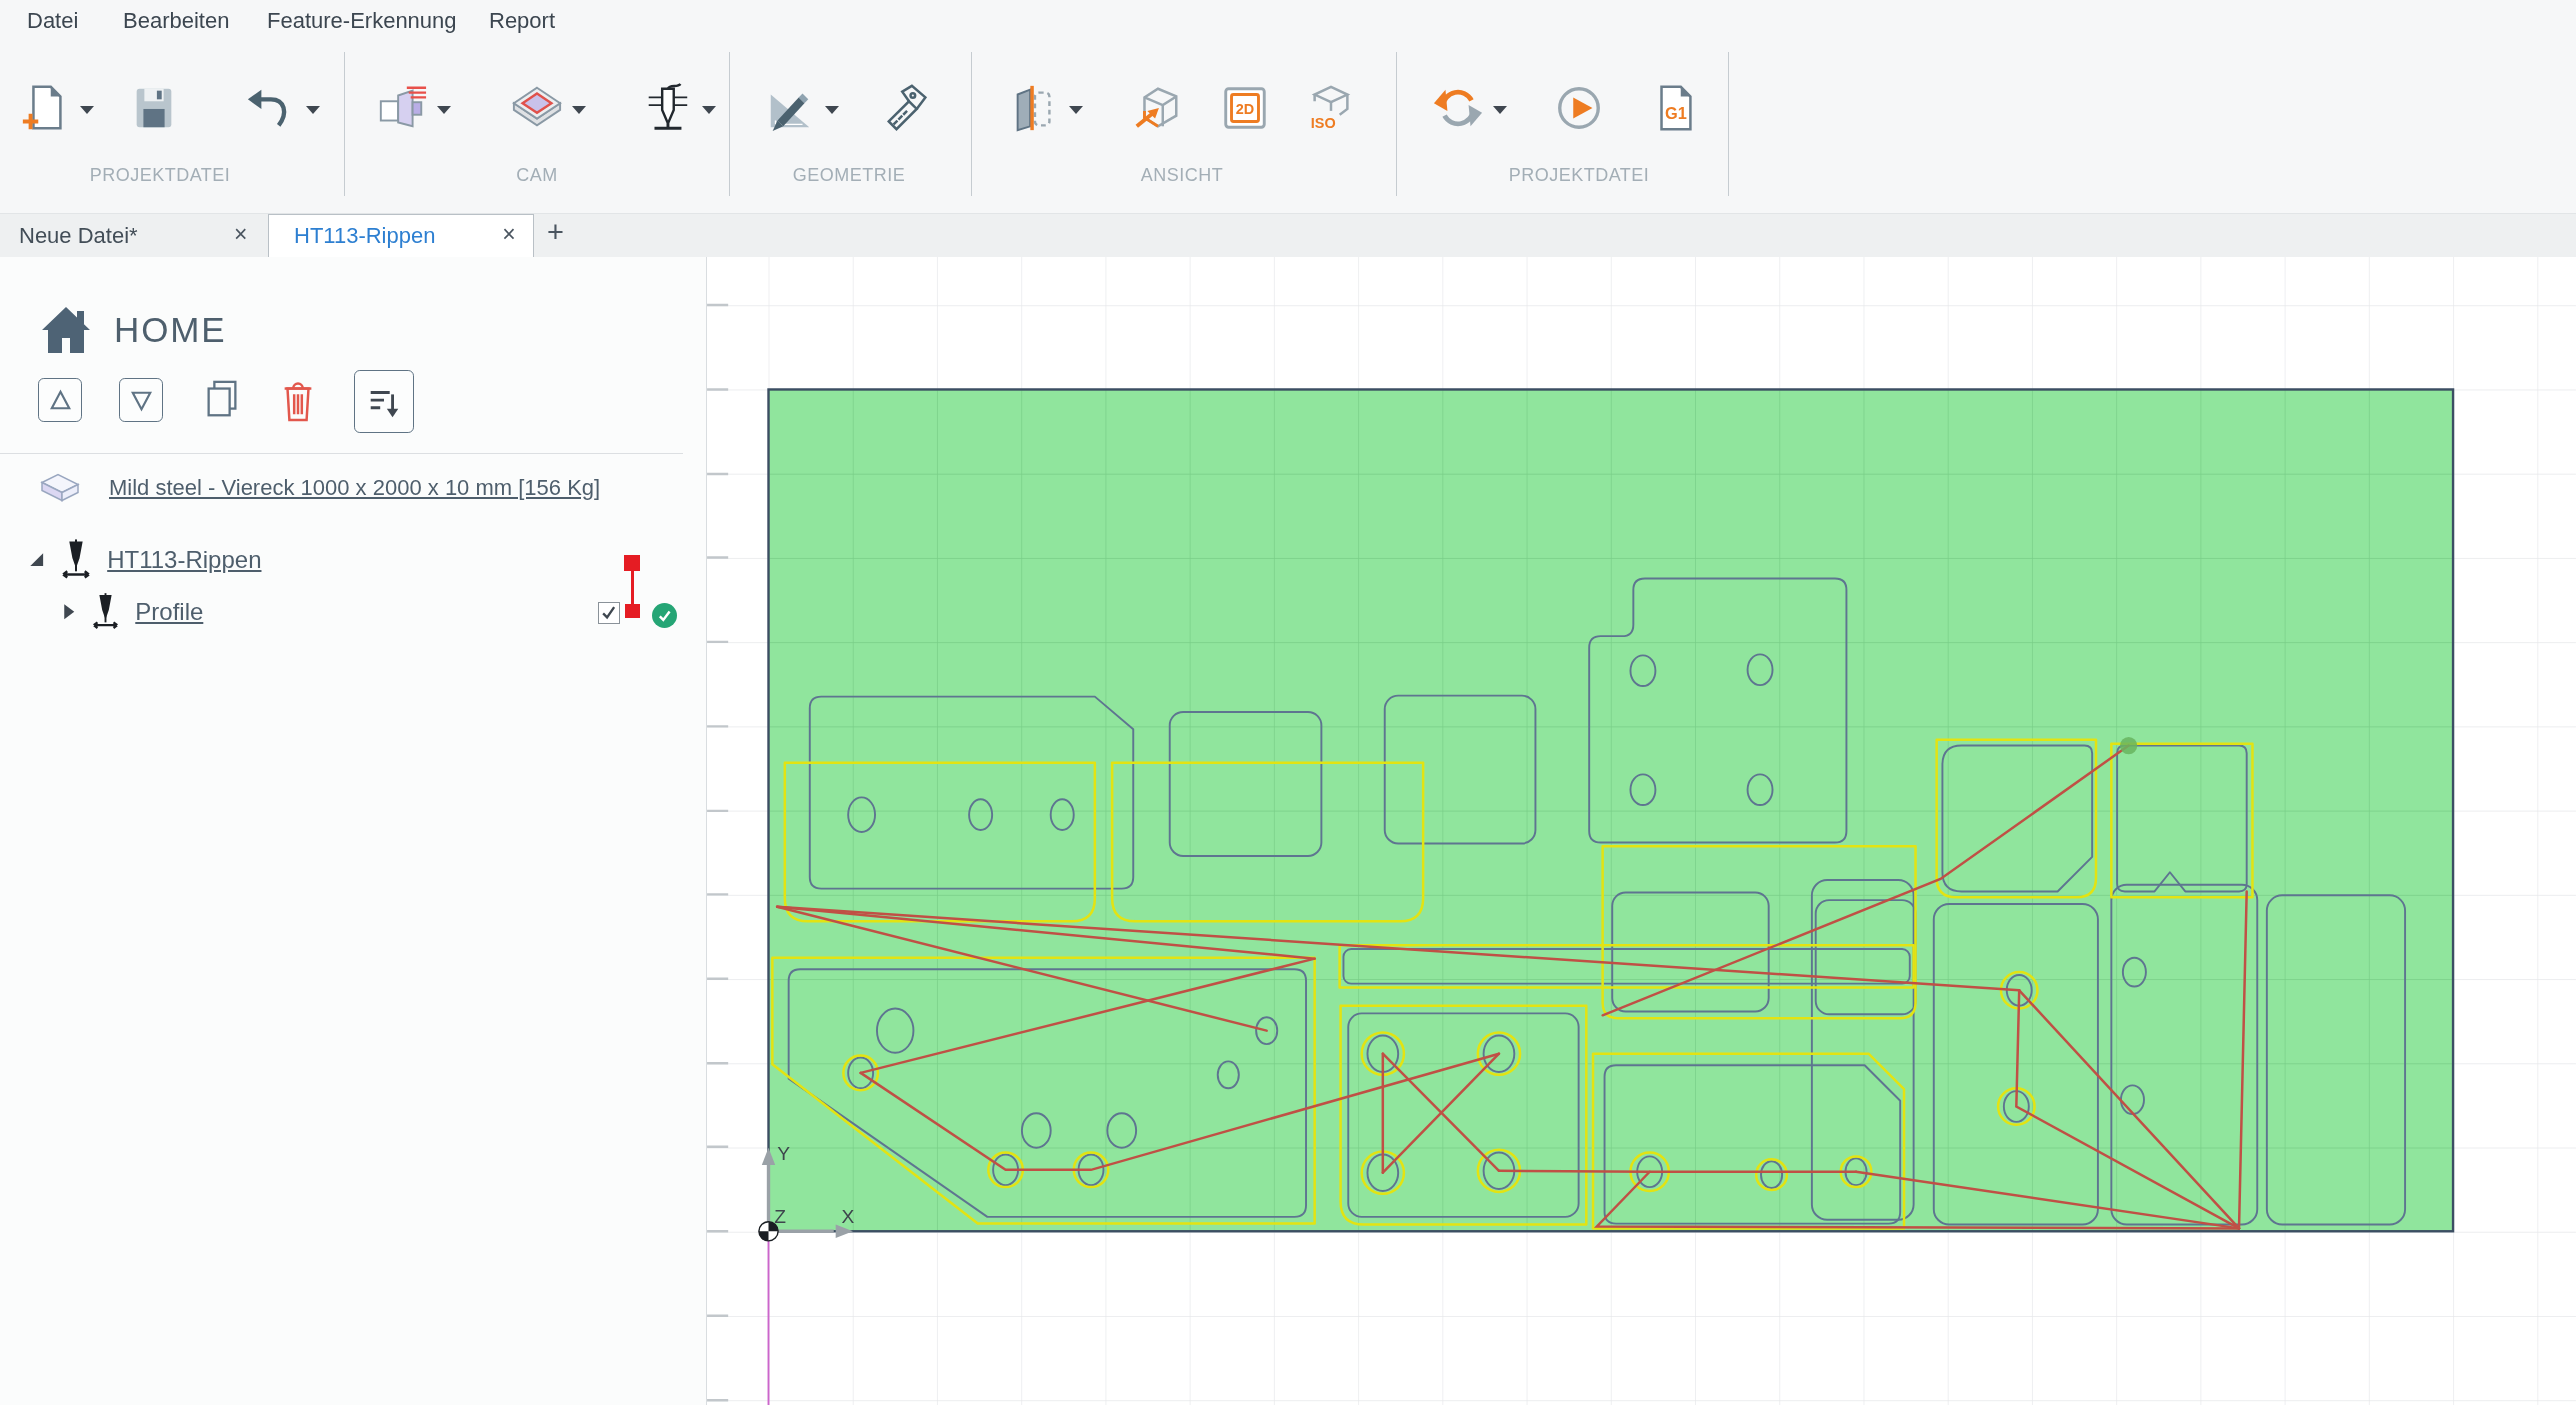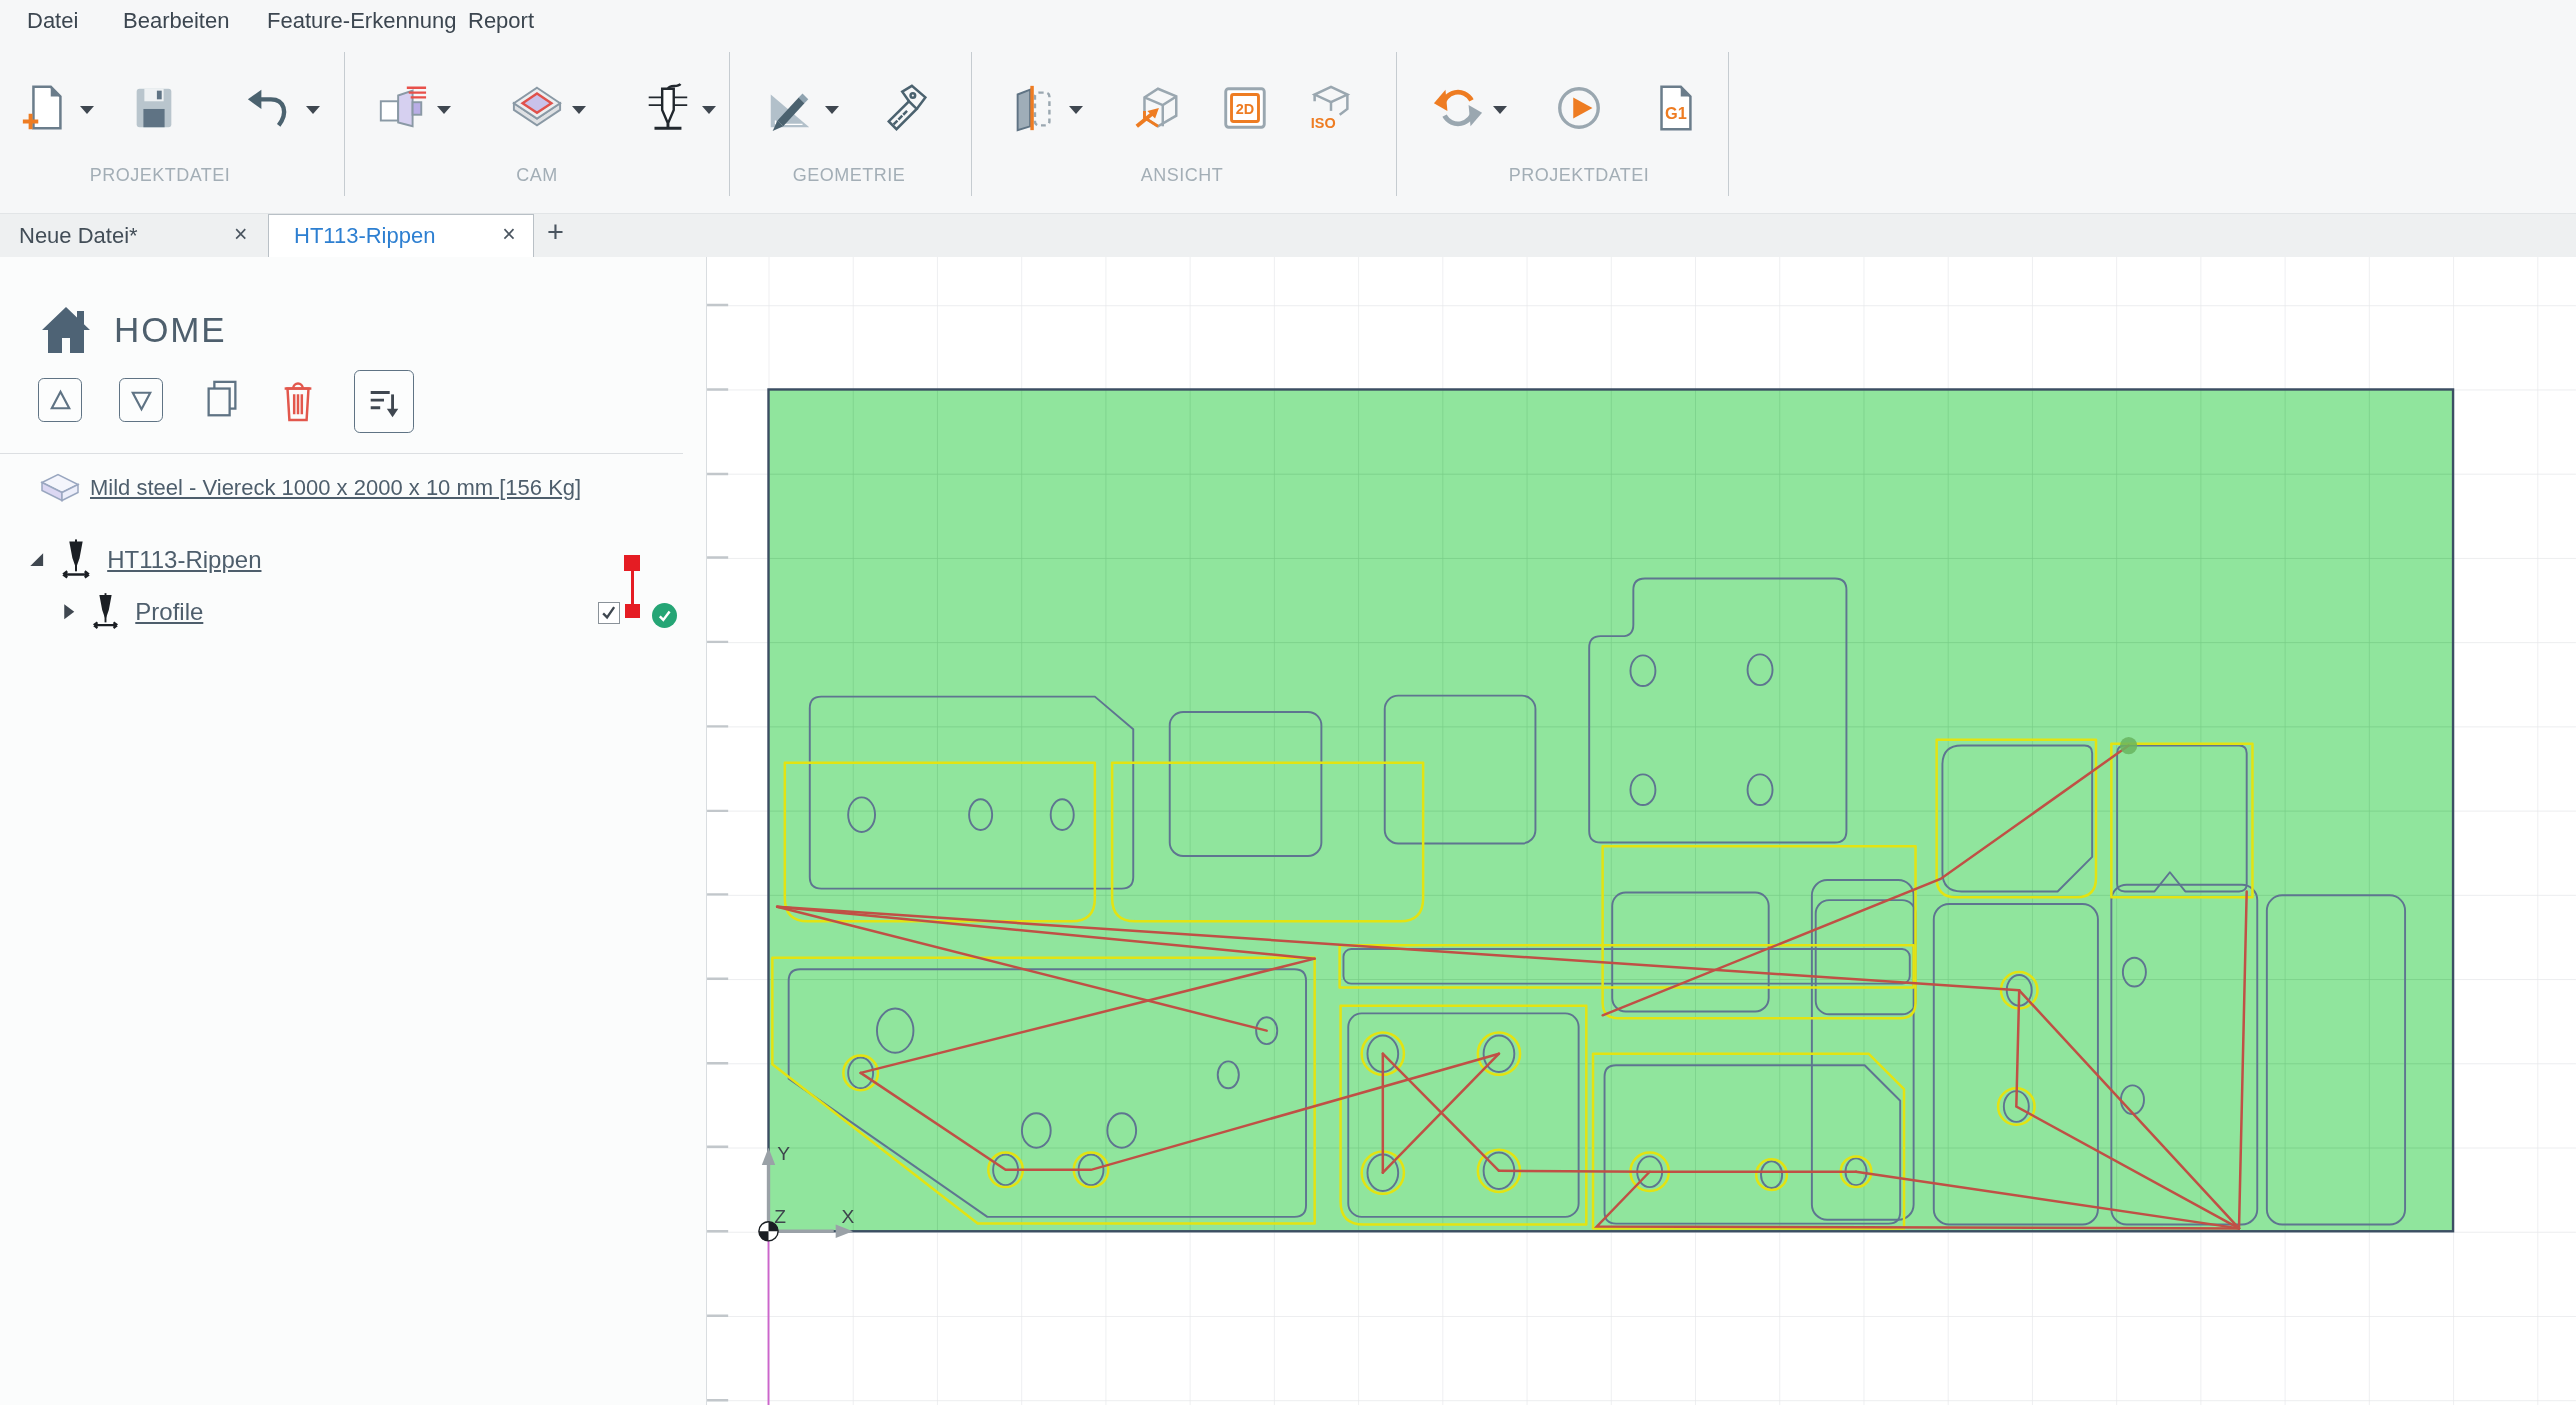--- a/index.html
+++ b/index.html
@@ -34,21 +34,21 @@
   
   .panel{position:absolute;left:0;top:257px;width:707px;height:1148px;background:#fbfcfc;
          border-right:1.9px solid #d9dde0;box-sizing:border-box;text-align:right;}
   .home-head{position:absolute;left:39px;top:48px;display:flex;align-items:center;gap:21px;}
   .home-head .t{font-size:35px;font-weight:500;letter-spacing:1.9px;color:#4e5f6d;}
   .pbtn{position:absolute;top:121px;width:44px;height:44px;border:1.9px solid #5f7384;border-radius:5.8px;
         background:#fcfdfd;display:flex;align-items:center;justify-content:center;box-sizing:border-box;}
   .pbtn.noborder{border:none;background:transparent;}
   .pbtn.tall{width:60px;height:63px;top:113px;}
   .pdiv{position:absolute;left:0px;top:196px;width:683px;height:1px;background:#dcdfe2;}
-  .mat-row{position:absolute;left:38px;top:213px;display:flex;align-items:center;gap:8px;}
+  .mat-row{position:absolute;left:38px;top:213px;display:flex;align-items:center;gap:27px;}
   .link{font-size:22px;color:#4e5e6c;text-decoration:underline;cursor:pointer;}
   .tree-row1{position:absolute;left:29px;top:280px;display:flex;align-items:center;gap:13.4px;}
   .tree-row2{position:absolute;left:63px;top:334px;display:flex;align-items:center;gap:13.4px;}
   .tree-link{font-size:24px;color:#4e5e6c;text-decoration:underline;}
   .chk{position:absolute;left:598px;top:345px;width:22px;height:22px;border:1.9px solid #8a9299;
        background:#fff;box-sizing:border-box;display:flex;align-items:center;justify-content:center;}
   .redsq1{position:absolute;left:624px;top:298px;width:16.3px;height:16.3px;background:#e51c23;}
   .redsq2{position:absolute;left:625px;top:347px;width:15.4px;height:14.4px;background:#e51c23;}
   .redline{position:absolute;left:631px;top:314px;width:2.9px;height:35px;background:#e51c23;}
   .okdot{position:absolute;left:652px;top:346px;width:25px;height:25px;border-radius:50%;
@@ -65,21 +65,21 @@
   svg text{font-family:"Liberation Sans",sans-serif;}
 </style>
 </head>
 <body>
 <div id="root">
 
 <div class="menubar">
   <span class="menu-item" style="left:27px">Datei</span>
   <span class="menu-item" style="left:123px">Bearbeiten</span>
   <span class="menu-item" style="left:267px">Feature-Erkennung</span>
-  <span class="menu-item" style="left:468px">Report</span>
+  <span class="menu-item" style="left:489px">Report</span>
 </div>
 
 <div class="ribbon">
 
   <div class="tool" style="left:19px">
     <svg width="52" height="52" viewBox="0 0 54 54">
       <path d="M15,5 H33 L43,15 V48 H15 Z" fill="#ffffff" stroke="#6b7d8b" stroke-width="2.6"></path>
       <path d="M33,5 L43,15 H33 Z" fill="#6b7d8b"></path>
       <path d="M4,41 H20 M12,33 V49" stroke="#ee7c22" stroke-width="4"></path>
     </svg>

